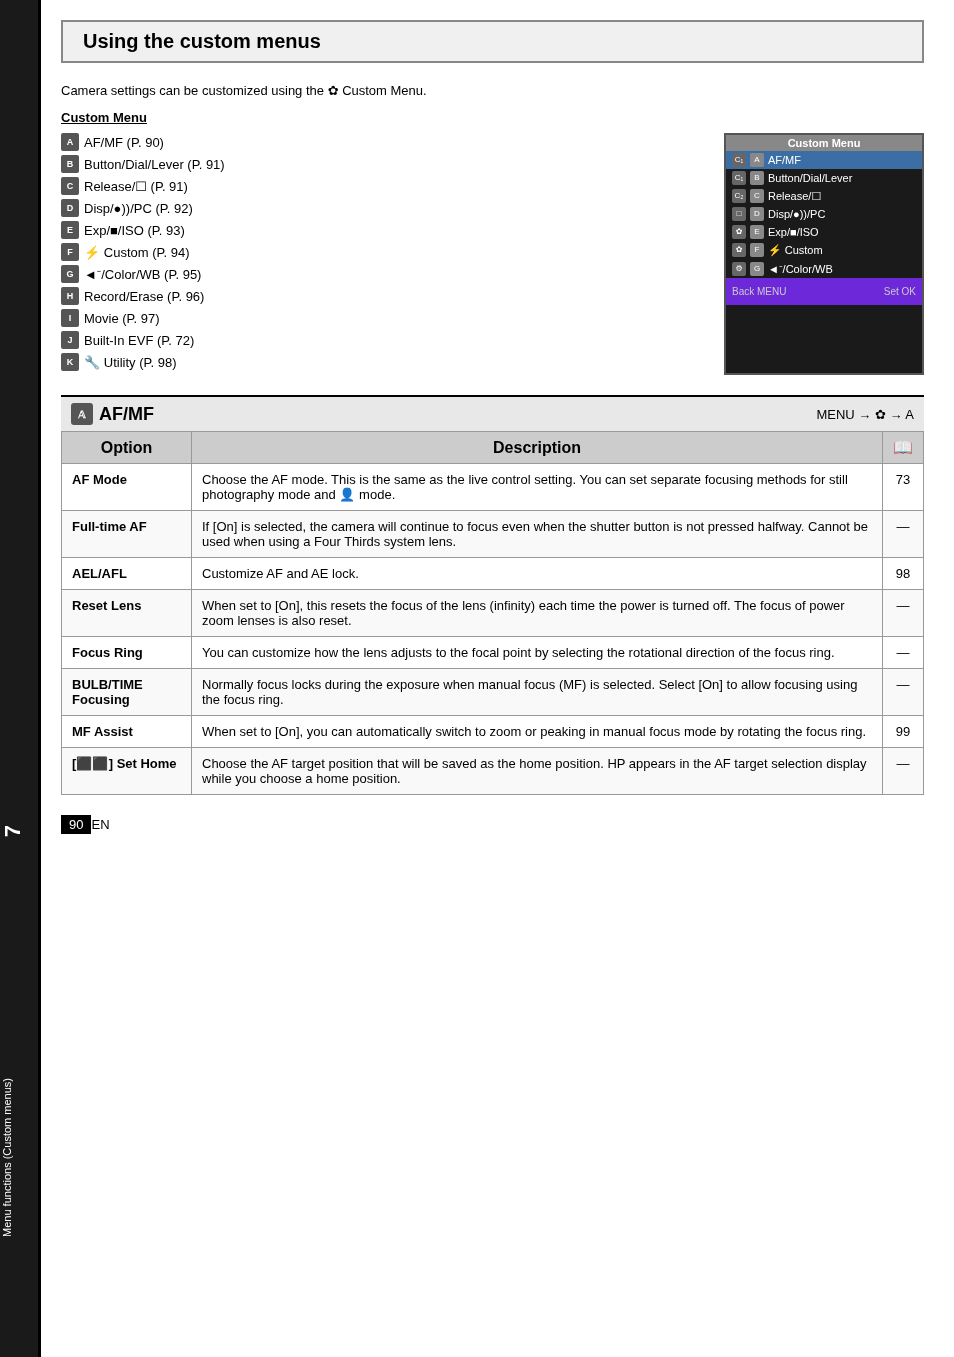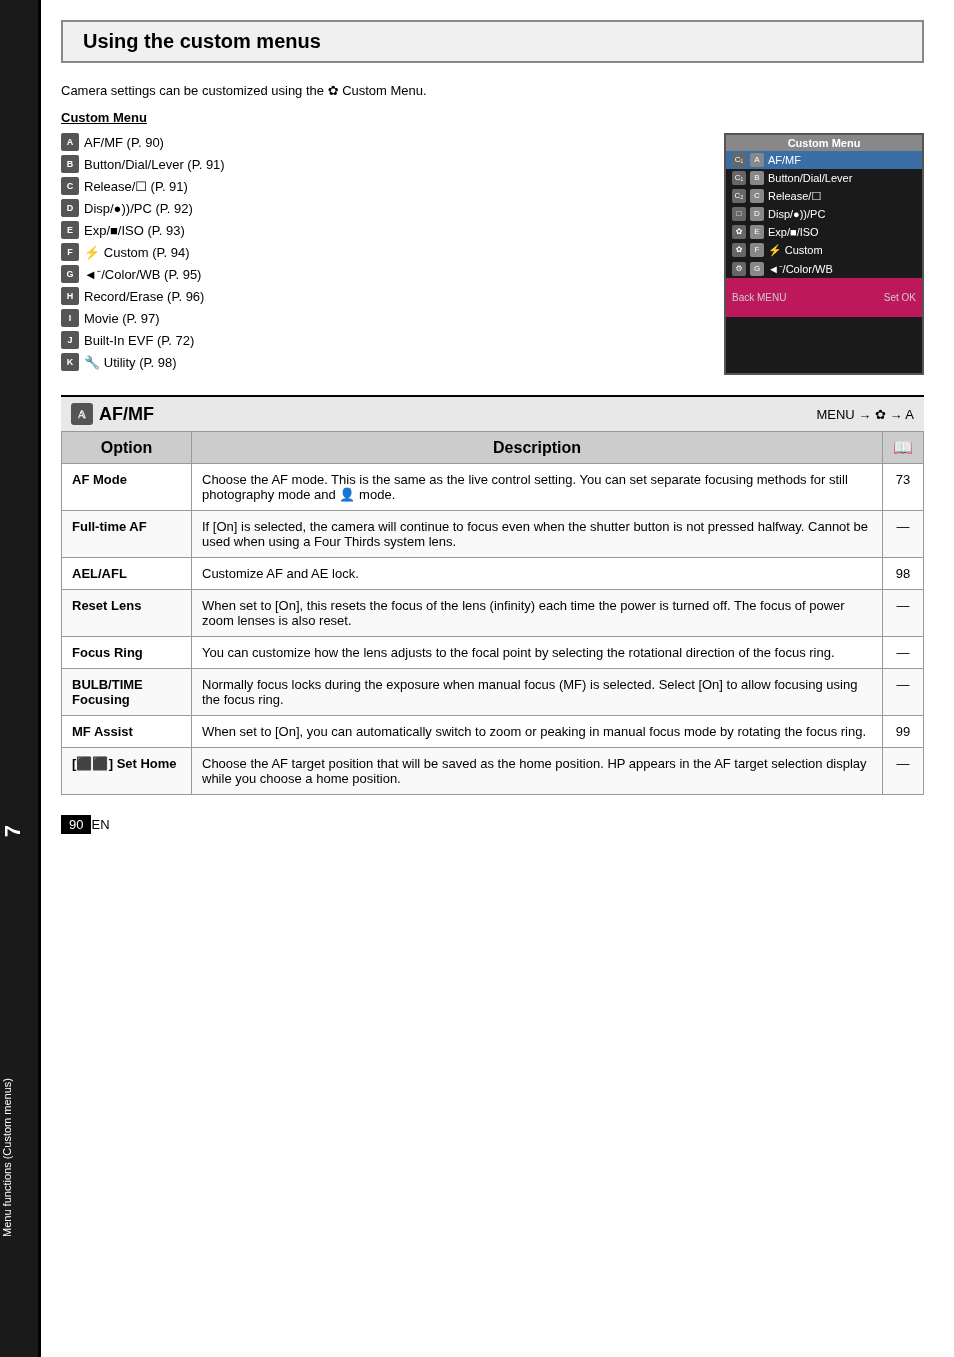--- a/index.html
+++ b/index.html
@@ -153,23 +153,23 @@
       display: inline-block;
       font-size: 8px;
       text-align: center;
       line-height: 14px;
       color: #fff;
       flex-shrink: 0;
     }
     .camera-screen-footer {
       display: flex;
       justify-content: space-between;
-      background: #be185d;
+      background: #6d28d9;
       color: #ccc;
-      padding: 14px 6px;
+      padding: 8px 6px;
       font-size: 10px;
     }
     .row-label {
       width: 14px;
       height: 14px;
       background: #666;
       border-radius: 2px;
       display: inline-block;
       color: #fff;
       font-size: 8px;

